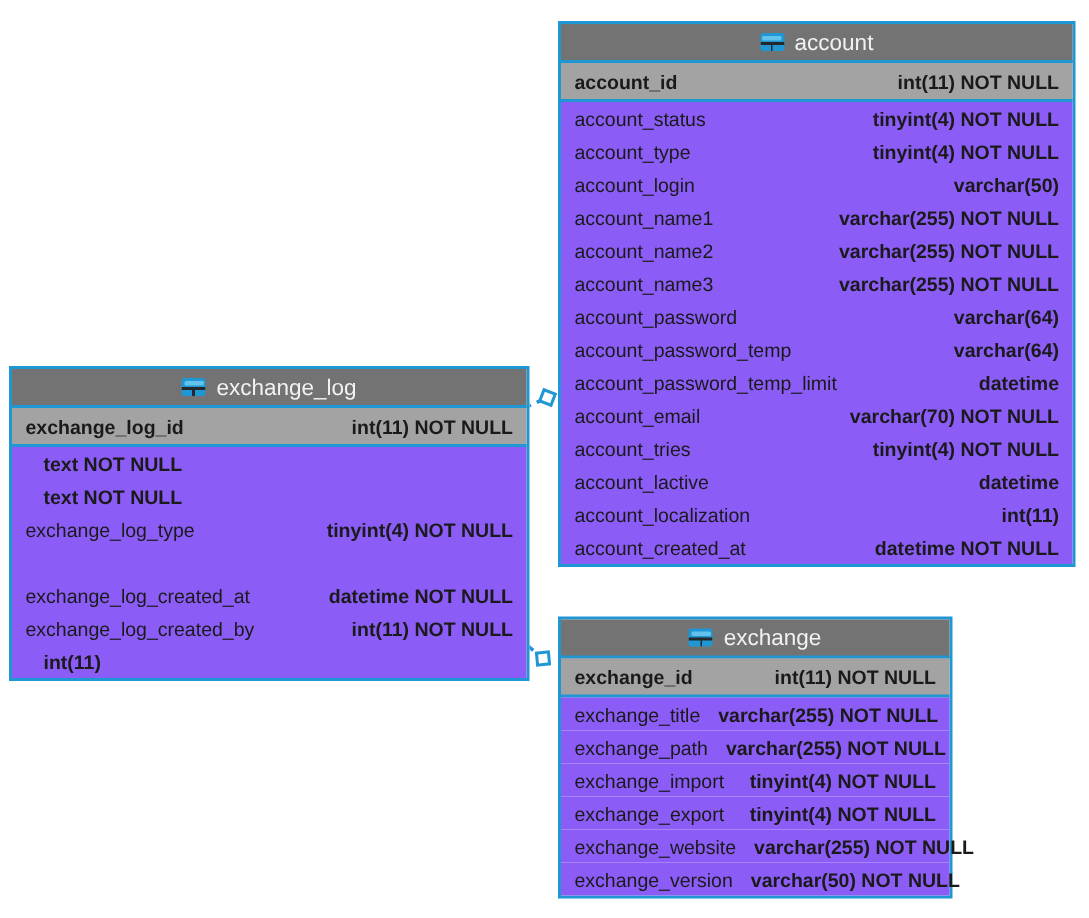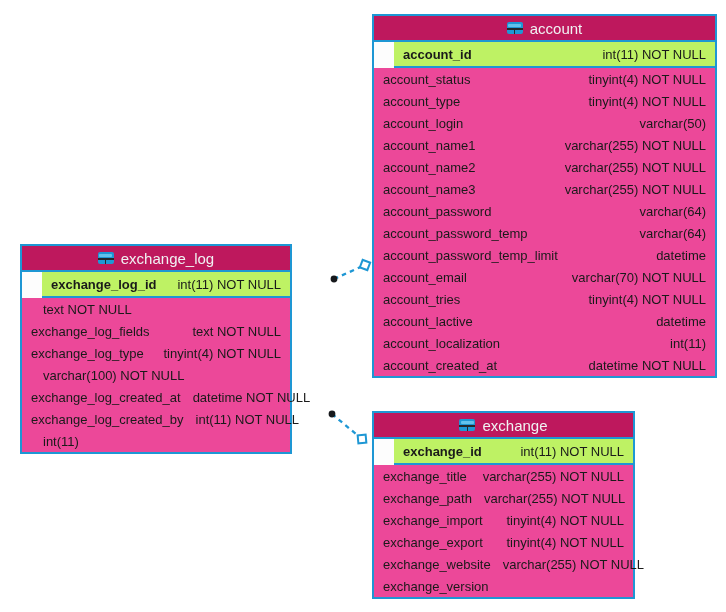--- a/index.html
+++ b/index.html
@@ -25,21 +25,21 @@
   }
   .db-table {
     position: absolute;
     box-sizing: border-box;
     border: 2px solid #1e97d4;
     background: #fdfdfd;
     z-index: 2;
   }
   .db-table-header {
     height: 24px;
-    background: #be185d;
+    background: #737373;
     border-bottom: 2px solid #1e97d4;
     display: flex;
     align-items: center;
     justify-content: center;
     gap: 7px;
     color: #f0f2f3;
     font-size: 15px;
     cursor: default;
   }
   .tbl-icon {
@@ -73,32 +73,31 @@
     background: #24282b;
   }
   .row {
     display: flex;
     justify-content: space-between;
     align-items: center;
     padding: 0 9px;
     font-size: 13px;
     color: #1a1a1a;
     white-space: nowrap;
-    background: #ec4899;
+    background: #8b5cf6;
   }
   .pk-row {
     height: 24px;
     border-bottom: 2px solid #1e97d4;
-    background: #bef264;
-    margin-left: 20px;
+    background: #a3a3a3;
   }
   .pk-row .f-name { font-weight: bold; }
   .rows .row { height: 22px; }
   .f-name { text-align: left; }
-  .f-type { text-align: right; margin-left: 12px; }
+  .f-type { text-align: right; margin-left: 12px; font-weight: bold; }
   .conn-line {
     stroke: #1e97d4;
     stroke-width: 2.3;
     stroke-dasharray: 4.5 4.2;
     fill: none;
   }
   .conn-dot { fill: #17191c; stroke: none; }
   .conn-diamond {
     fill: #ffffff;
     stroke: #1e97d4;
@@ -111,50 +110,48 @@
 <div class="canvas">
   <svg id="connector-layer" width="726" height="612" viewBox="0 0 726 612" xmlns="http://www.w3.org/2000/svg">
       <line x1="334" y1="279" x2="365" y2="265" class="conn-line"></line>
       <circle cx="334" cy="279" r="3.4" class="conn-dot"></circle>
       <rect x="-4" y="-4" width="8" height="8" transform="translate(365,265) rotate(20.695450734063282)" class="conn-diamond"></rect>
       <line x1="332" y1="414" x2="362" y2="439" class="conn-line"></line>
       <circle cx="332" cy="414" r="3.4" class="conn-dot"></circle>
       <rect x="-4" y="-4" width="8" height="8" transform="translate(362,439) rotate(84.8055710922652)" class="conn-diamond"></rect>
     </svg>
   <div id="tables">
-  <div class="db-table" style="left: 20px; top: 244px; width: 272px;">
+  <div class="db-table" style="left: 6px; top: 244px; width: 347px;">
     <div class="db-table-header">
       <span class="tbl-icon">
         <span class="ti-top"></span>
             <span class="ti-hline"></span>
             <span class="ti-vline"></span>
       </span>
       <span class="tbl-title">exchange_log</span>
     </div>
     <div class="row pk-row">
       <span class="f-name">exchange_log_id</span>
       <span class="f-type">int(11) NOT NULL</span>
     </div>
     <div class="rows">
   <div class="row">
     <span class="f-type">text NOT NULL</span>
   </div>
 
   <div class="row">
-    <span class="f-name">exchange_log_fields</span>
     <span class="f-type">text NOT NULL</span>
   </div>
 
   <div class="row">
     <span class="f-name">exchange_log_type</span>
     <span class="f-type">tinyint(4) NOT NULL</span>
   </div>
 
   <div class="row">
-    <span class="f-type">varchar(100) NOT NULL</span>
   </div>
 
   <div class="row">
     <span class="f-name">exchange_log_created_at</span>
     <span class="f-type">datetime NOT NULL</span>
   </div>
 
   <div class="row">
     <span class="f-name">exchange_log_created_by</span>
     <span class="f-type">int(11) NOT NULL</span>
@@ -286,17 +283,18 @@
     <span class="f-type">tinyint(4) NOT NULL</span>
   </div>
 
   <div class="row">
     <span class="f-name">exchange_website</span>
     <span class="f-type">varchar(255) NOT NULL</span>
   </div>
 
   <div class="row">
     <span class="f-name">exchange_version</span>
+    <span class="f-type">varchar(50) NOT NULL</span>
   </div>
 </div>
   </div>
 </div>
 </div>
 
 </body></html>

